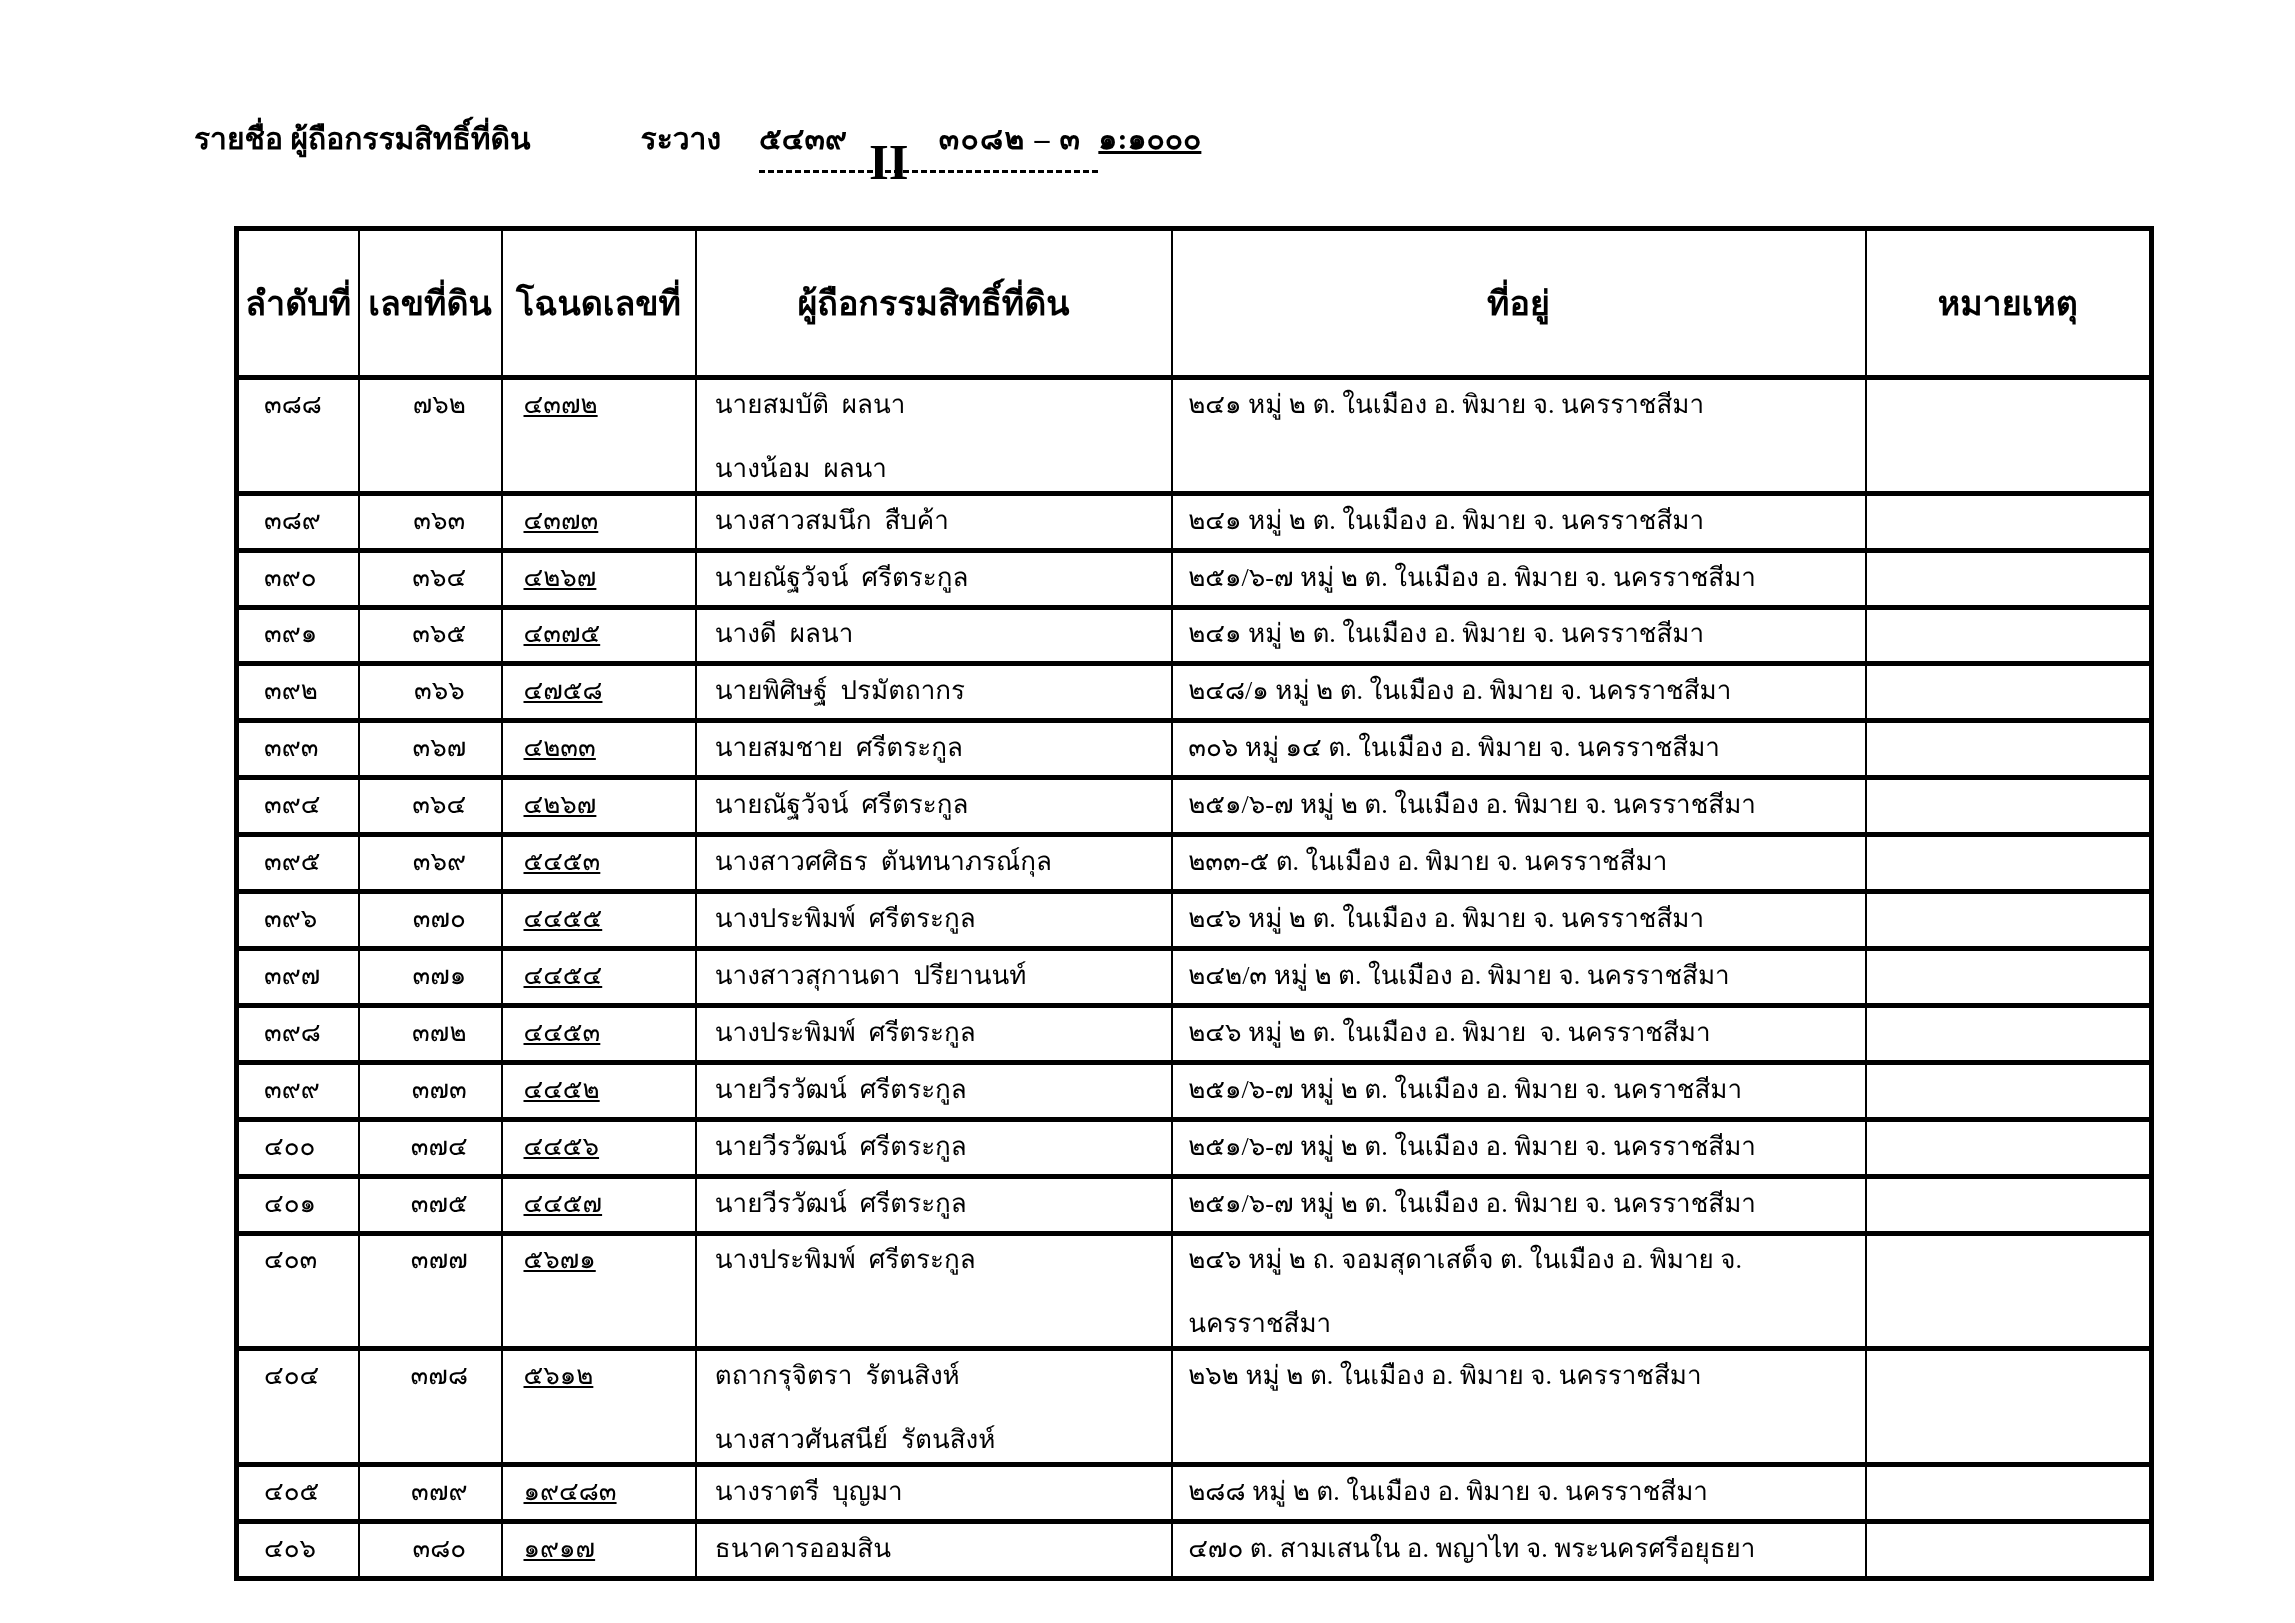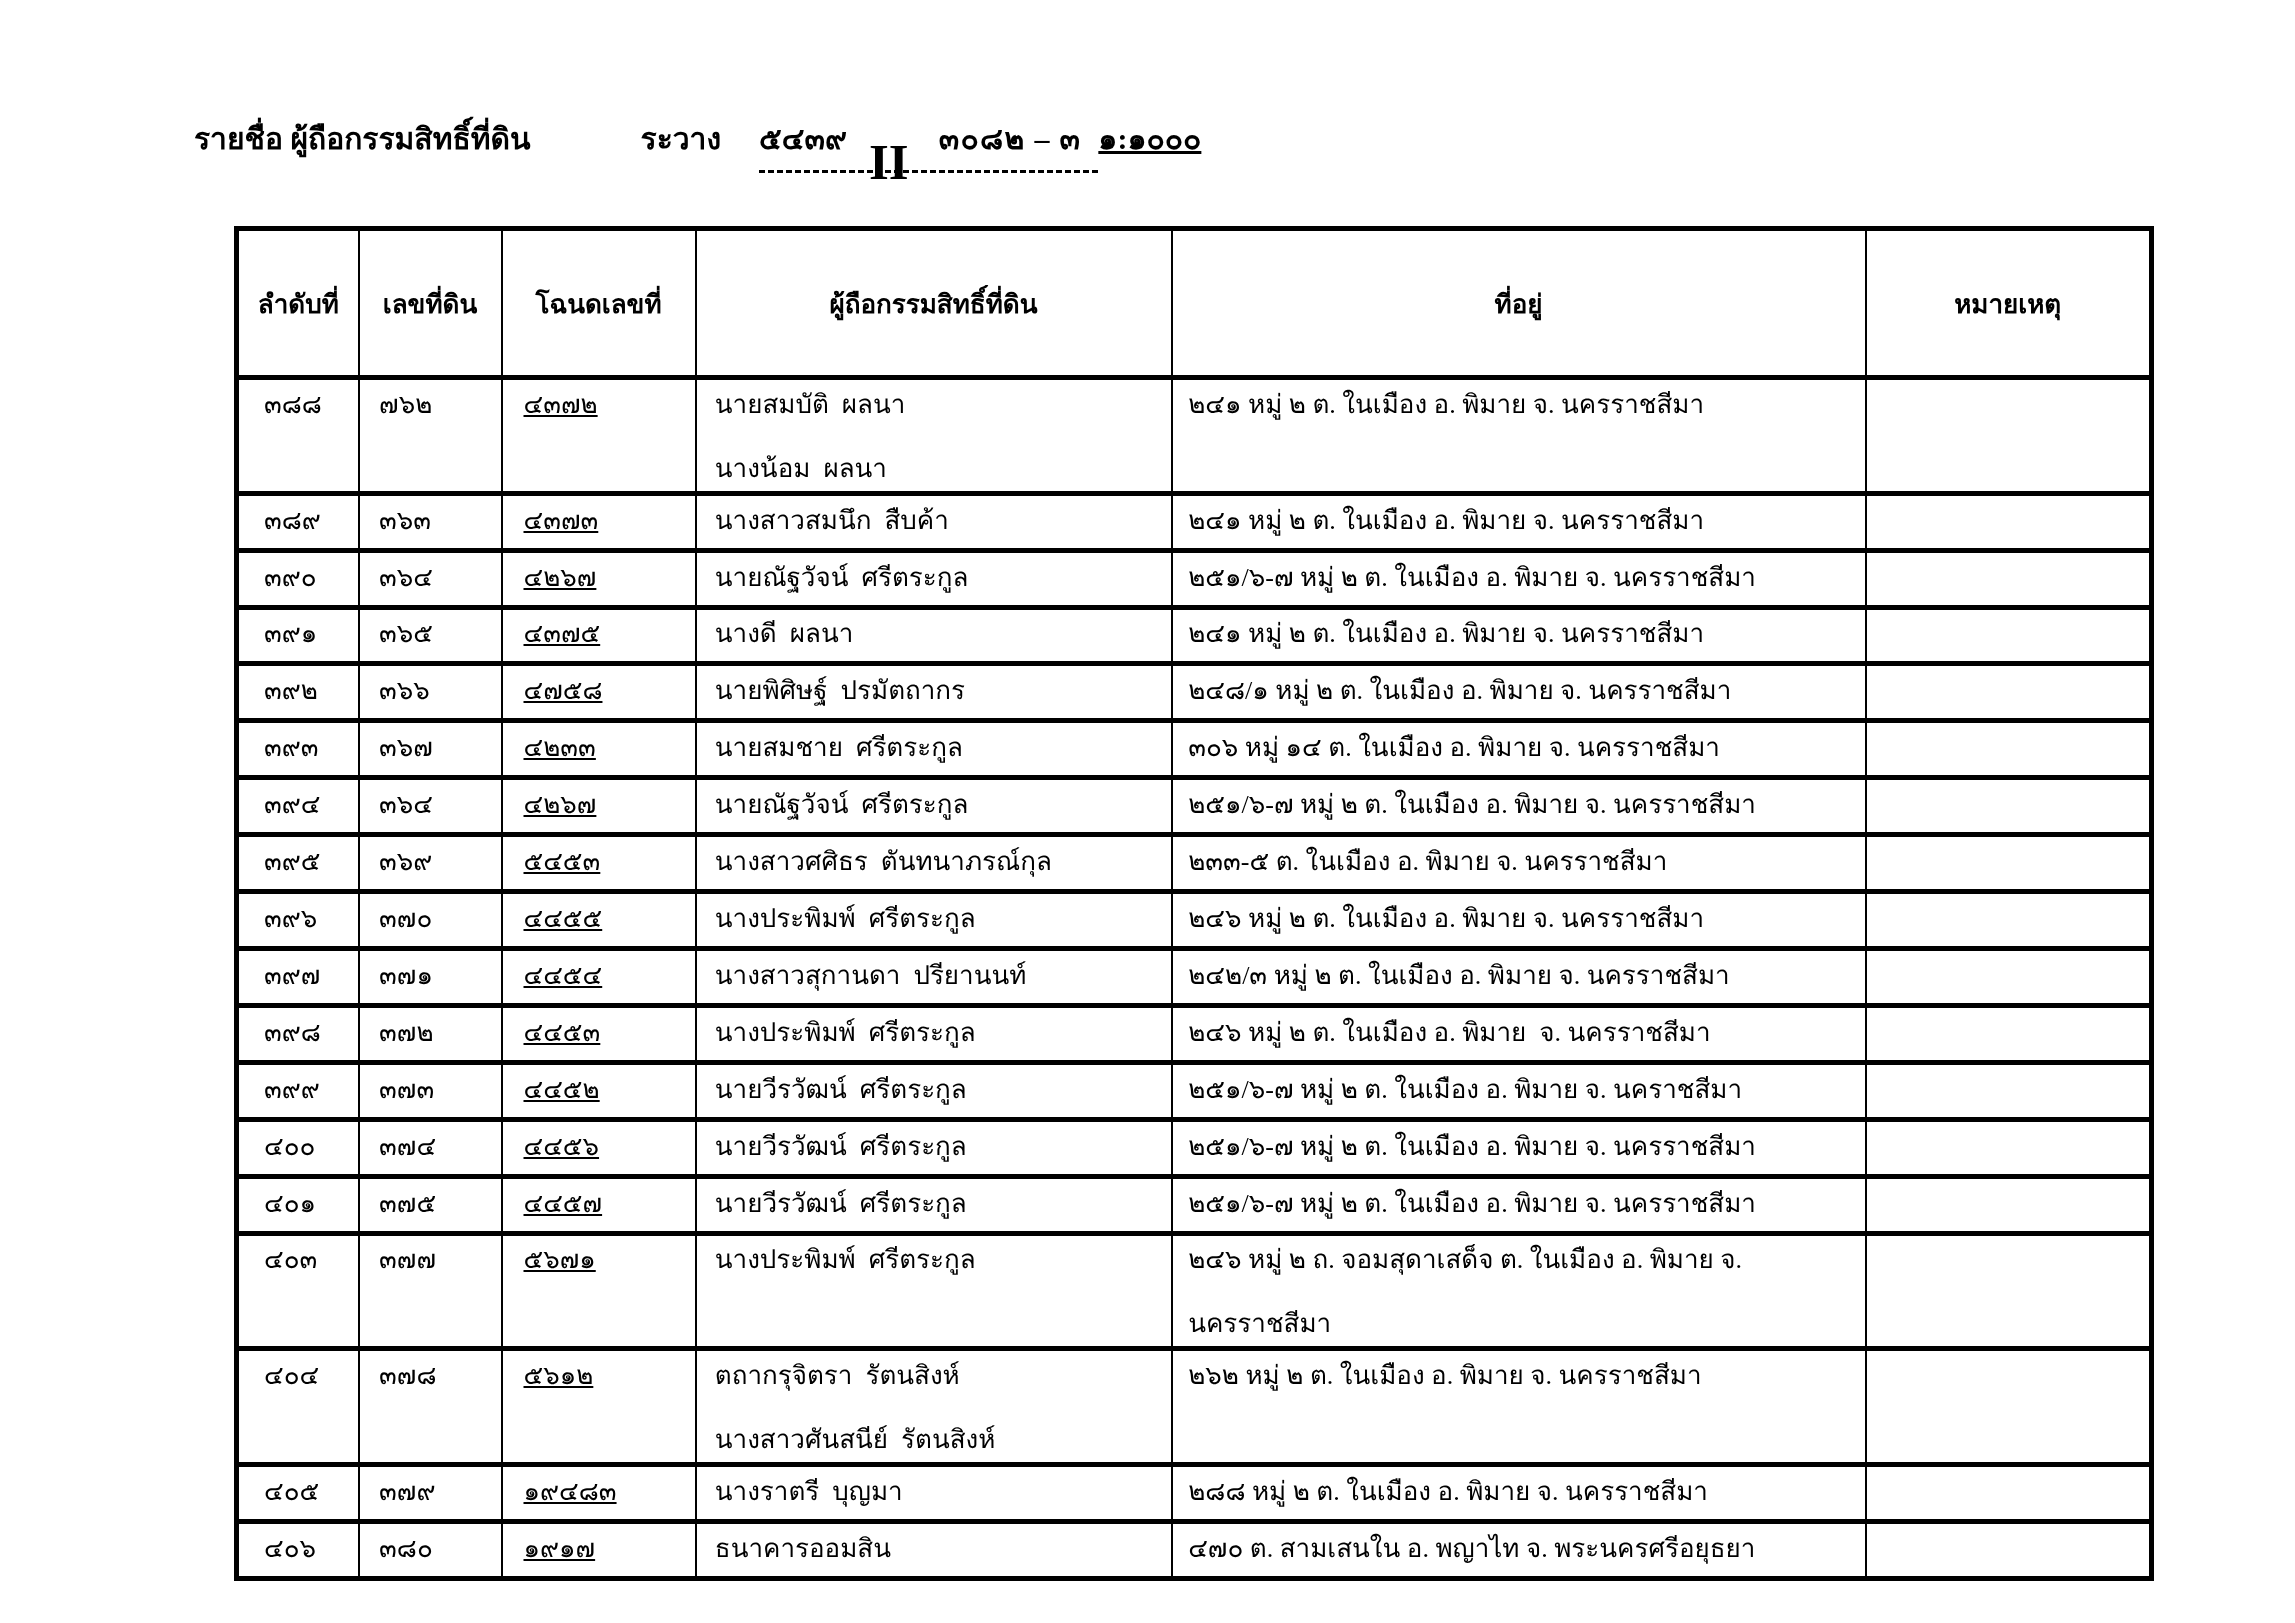--- a/index.html
+++ b/index.html
@@ -14,29 +14,29 @@
   .sheet-roman{font-size:51px;line-height:0;margin:0 30px 0 22px;font-family:"Liberation Serif",serif;}
   .sheet-range{letter-spacing:1.3px;}
   .sheet-scale{margin-left:0;text-decoration:underline;}
   
   table.landtable{position:absolute;left:234px;top:226px;width:1915px;height:1355px;
                   border-collapse:collapse;table-layout:fixed;border:5.9px solid #000;}
   .landtable th,.landtable td{border-left:2.6px solid #000;border-right:2.6px solid #000;
                   overflow:hidden;}
   .landtable thead tr{border-bottom:5.9px solid #000;height:149px;}
   .landtable tbody tr{border-bottom:5.2px solid #000;}
-  .landtable th{font-size:26px;font-weight:bold;text-align:center;vertical-align:middle;padding:0;}
+  .landtable th{font-size:34px;font-weight:bold;text-align:center;vertical-align:middle;padding:0;}
   .landtable td{font-size:26px;line-height:34px;vertical-align:top;padding-top:7.9px;font-weight:500;}
   tr.row-single{height:55px;}
   tr.row-double{height:109px;}
   .cell-line{white-space:pre;}
   .cell-line:empty{display:none;}
   .cell-line + .cell-line{margin-top:30px;}
   td.c-seq{padding-left:25px;}
-  td.c-land{padding-left:19.6px;}
+  td.c-land{padding-left:19.6px;text-align:center;}
   td.c-deed{padding-left:21px;text-decoration:underline;}
   td.c-holder{padding-left:18.3px;}
   td.c-addr{padding-left:15.7px;}
   td.c-remark{padding:0;}
 </style>
 </head>
 <body>
 
 <div class="page">
 

